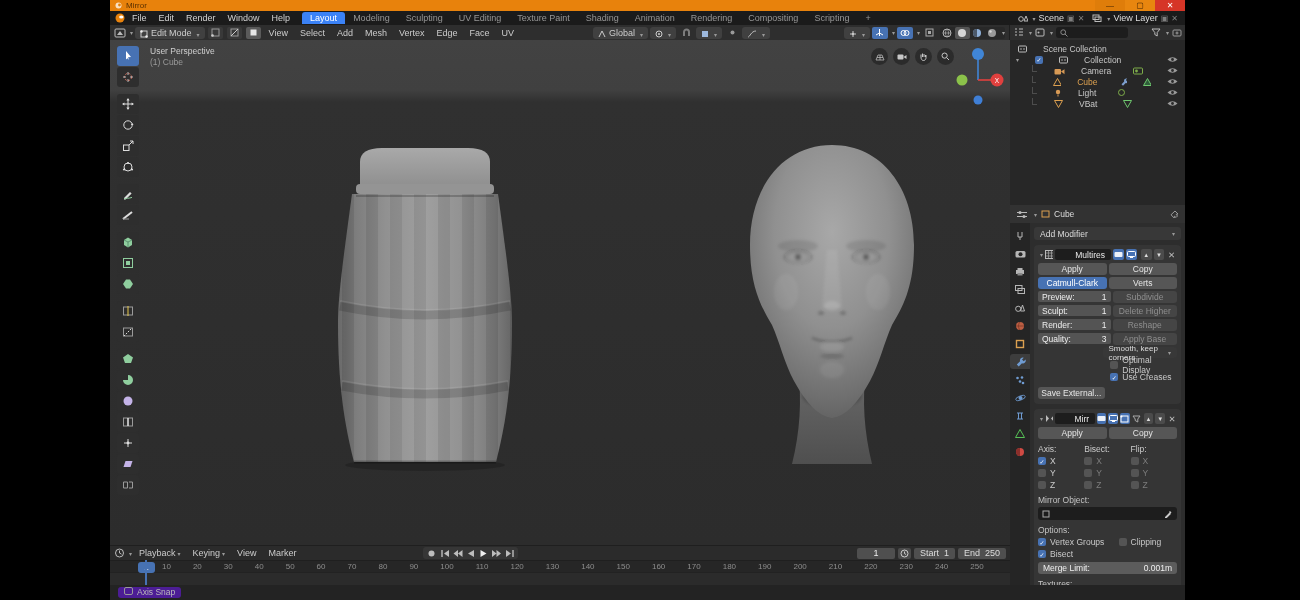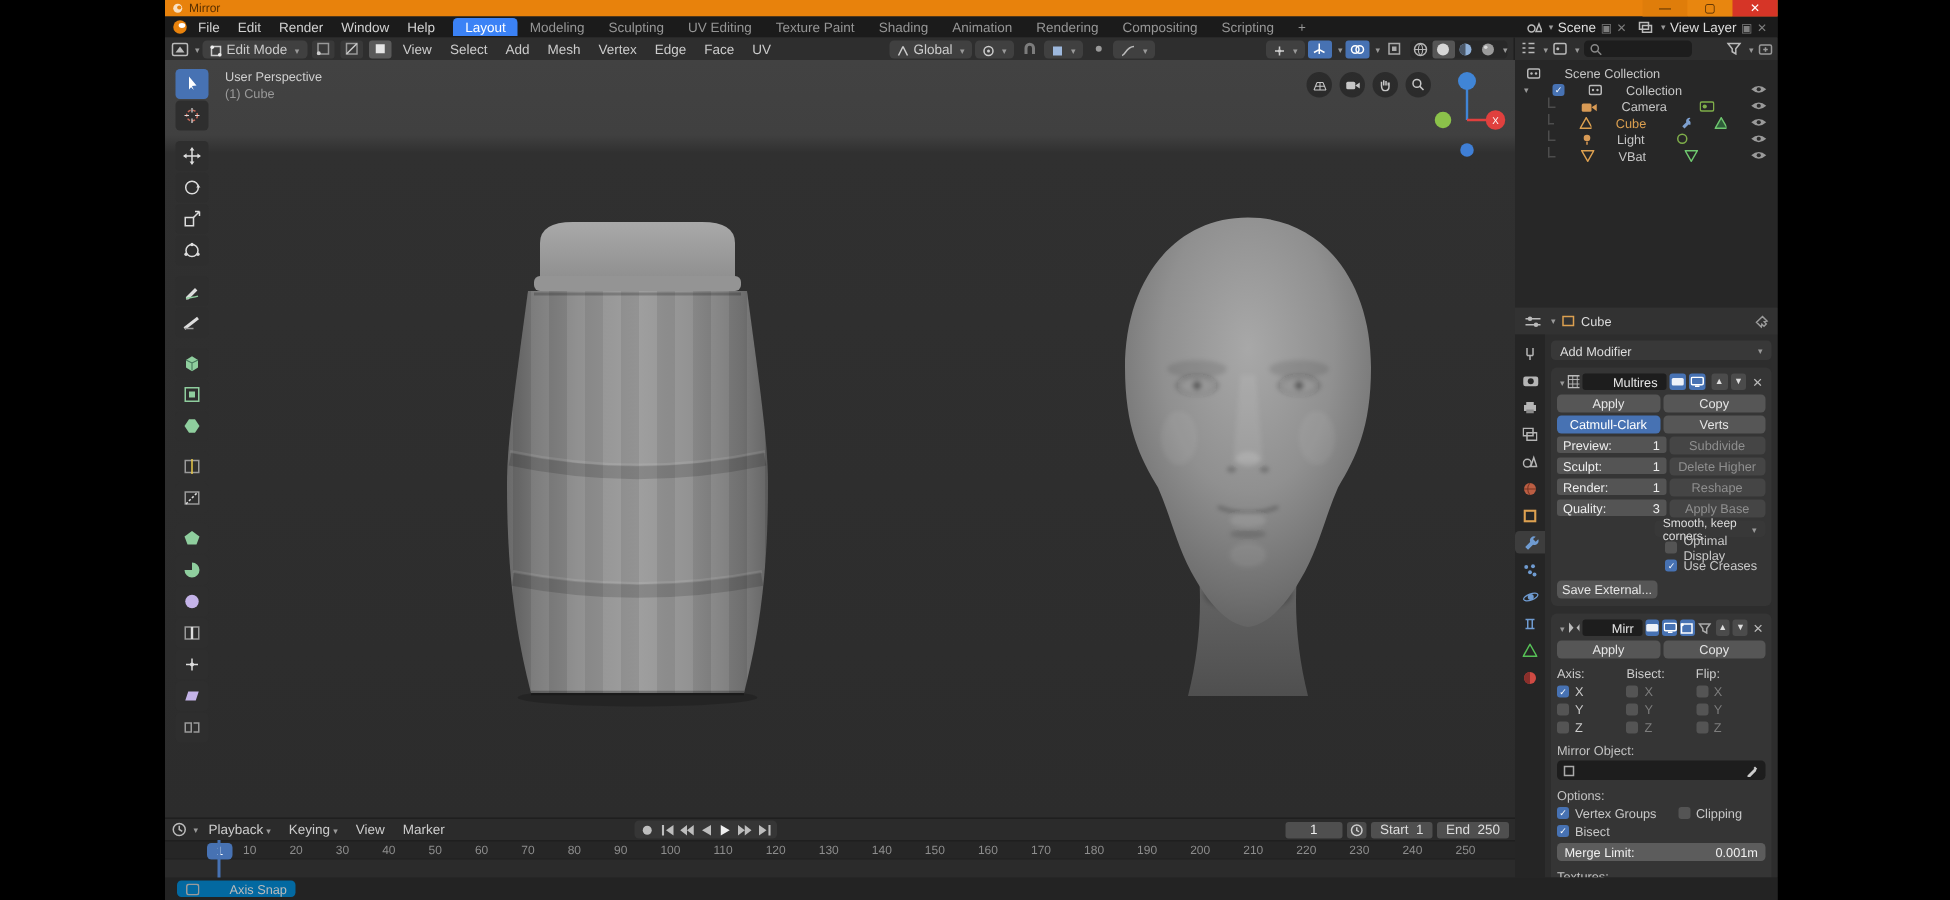--- a/index.html
+++ b/index.html
@@ -92,21 +92,21 @@
 .pb{width:13px;height:12px;display:flex;align-items:center;justify-content:center}
 .tl-right{margin-left:auto;display:flex;gap:3px;align-items:center}
 .ffield{width:38px;height:11px;background:#4f4f4f;border-radius:2px;display:flex;align-items:center;justify-content:center;color:#eee}
 .sfield{height:11px;background:#4f4f4f;border-radius:2px;display:flex;align-items:center;gap:5px;padding:0 6px;color:#ddd}
 .tl-ruler{position:relative;height:13px;background:#262626;border-top:1px solid #1f1f1f;border-bottom:1px solid #222}
 .ticks{position:absolute;left:52px;right:26px;top:1px;display:flex;justify-content:space-between;color:#8d8d8d;font-size:8px}
 .pill{position:absolute;left:28px;top:1px;width:17px;height:11px;background:#4772b3;border-radius:3px;color:#fff;font-size:8px;display:flex;align-items:center;justify-content:center}
 .phline{position:absolute;left:35px;top:14px;width:2px;height:26px;background:#4772b3}
 
 .status{position:absolute;left:0;top:585px;width:1075px;height:15px;background:#232323;display:flex;align-items:center;padding:0 8px;font-size:8.5px;color:#909090}
-.skey{display:flex;align-items:center;gap:20px;background:#0369a1;border-radius:3px;padding:0 6px;height:11px;color:#bbb}
+.skey{display:flex;gap:4px;background:#4c1d95;border-radius:3px;padding:0 6px;height:11px;color:#bbb}
 .sright{margin-left:auto}
 </style>
 </head>
 <body>
 
 <div id="stage">
  <div class="win">
 
   <div class="titlebar">
     <svg width="7" height="7">

